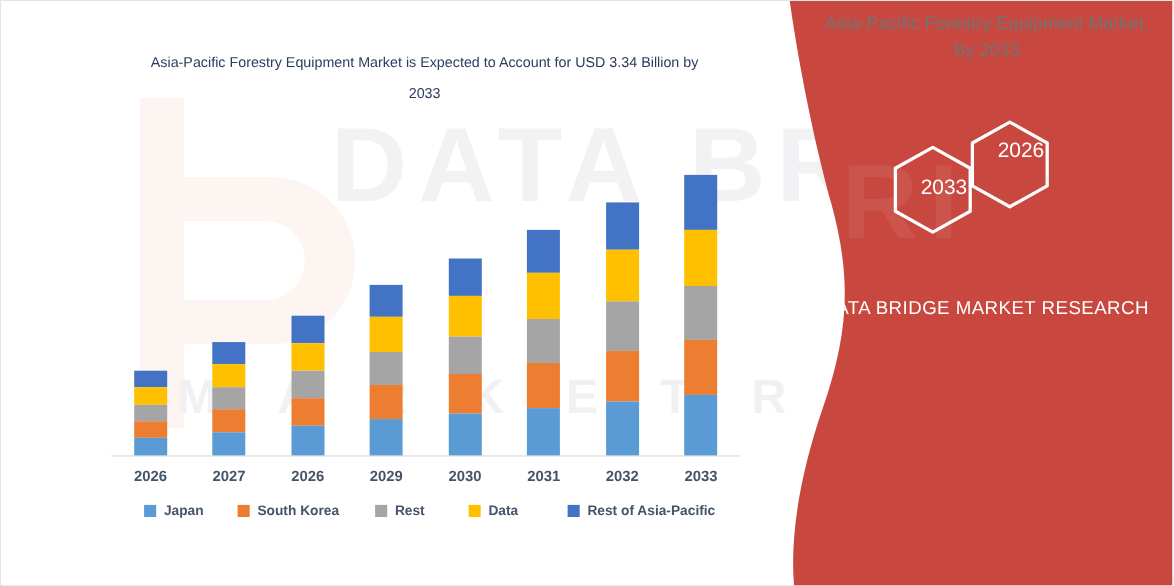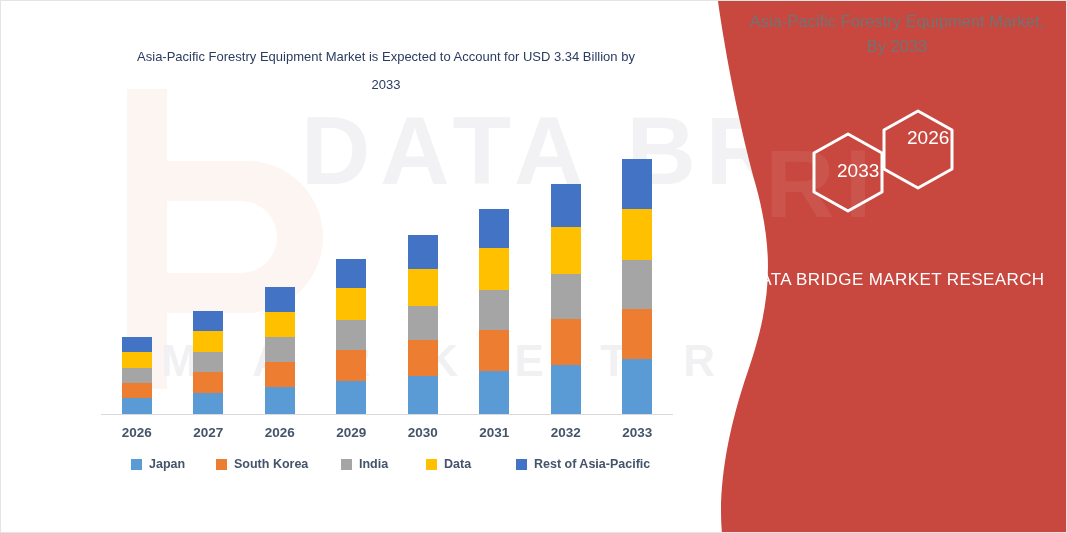--- a/index.html
+++ b/index.html
@@ -337,21 +337,21 @@
       <div class="legend-item" style="left: 20px;">
         <span class="legend-swatch" style="background: rgb(91, 155, 213);"></span>
         <span class="legend-text">Japan</span>
       </div>
       <div class="legend-item" style="left: 105px;">
         <span class="legend-swatch" style="background: rgb(237, 125, 49);"></span>
         <span class="legend-text">South Korea</span>
       </div>
       <div class="legend-item" style="left: 230px;">
         <span class="legend-swatch" style="background: rgb(165, 165, 165);"></span>
-        <span class="legend-text">India</span>
+        <span class="legend-text">Rest</span>
       </div>
       <div class="legend-item" style="left: 315px;">
         <span class="legend-swatch" style="background: rgb(255, 192, 0);"></span>
         <span class="legend-text">Data</span>
       </div>
       <div class="legend-item" style="left: 405px;">
         <span class="legend-swatch" style="background: rgb(67, 115, 196);"></span>
         <span class="legend-text">Rest of Asia-Pacific</span>
       </div>
     </div>

